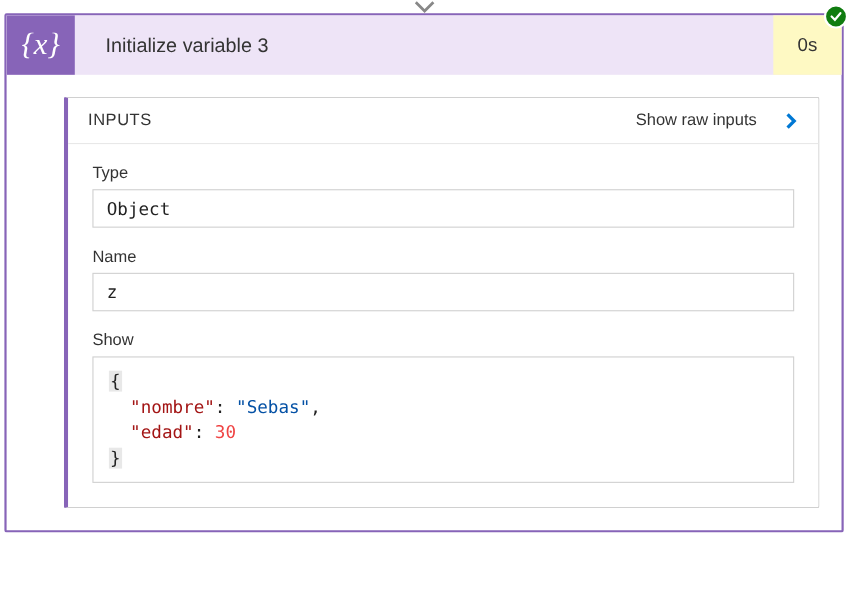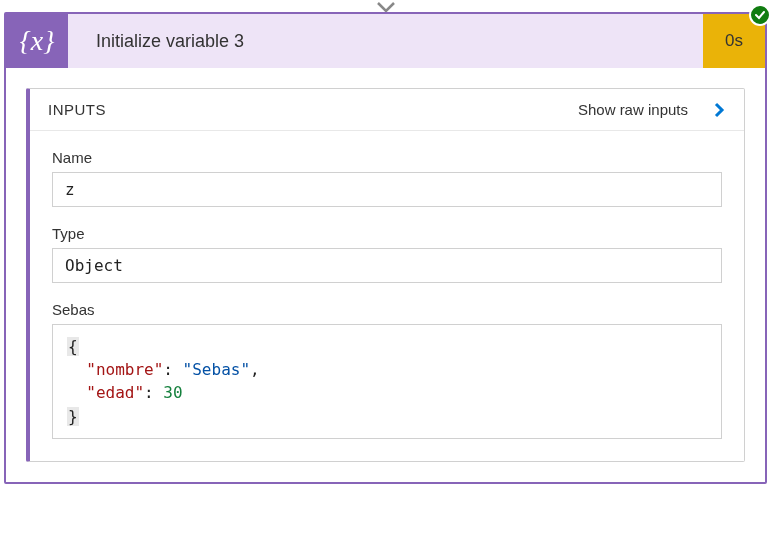--- a/index.html
+++ b/index.html
@@ -44,21 +44,21 @@
     .header-title {
       flex: 1;
       display: flex;
       align-items: center;
       padding-left: 28px;
       font-size: 18px;
       color: #333;
     }
     .header-time {
       width: 62px;
-      background: #eab308;
+      background: #fef9c3;
       display: flex;
       align-items: center;
       justify-content: center;
       font-size: 17px;
       color: #333;
     }
     .success-badge {
       position: absolute;
       top: -10px;
       right: -6px;
@@ -72,20 +72,21 @@
       justify-content: center;
     }
     .success-badge svg { display: block; }
     .body {
       padding: 20px;
     }
     .inputs-box {
       border: 1px solid #d0d0d0;
       border-left: 4px solid #8764B8;
       border-radius: 2px;
+      margin-left: 32px;
     }
     .inputs-header {
       display: flex;
       align-items: center;
       justify-content: space-between;
       padding: 12px 18px;
       border-bottom: 1px solid #e8e8e8;
     }
     .inputs-label {
       font-size: 15px;
@@ -127,21 +128,21 @@
       padding: 10px 14px;
       font-family: Consolas, monospace;
       font-size: 16px;
       line-height: 1.45;
       background: #fff;
       white-space: pre;
     }
     .tok-brace { background: #e8e8e8; color: #222; padding: 0 1px; }
     .tok-key { color: #A31515; }
     .tok-string { color: #0451A5; }
-    .tok-number { color: #15803d; }
+    .tok-number { color: #ef4444; }
     .tok-punct { color: #222; }
   </style>
 </head>
 <body>
 
 <div class="arrow-down">
   <svg width="20" height="12" viewBox="0 0 20 12">
       <path d="M2 2 L10 10 L18 2" stroke="#888" stroke-width="2.5" fill="none"></path>
     </svg>
 </div>
@@ -167,31 +168,31 @@
           <span>Show raw inputs</span>
           <svg width="14" height="16" viewBox="0 0 14 16">
               <path d="M4 2 L10 8 L4 14" stroke="#0078D4" stroke-width="3" fill="none"></path>
             </svg>
         </div>
       </div>
 
       <div class="inputs-content">
 
         <div class="field">
+          <div class="field-label">Type</div>
+          <div class="field-value">Object</div>
+        </div>
+
+        <div class="field">
           <div class="field-label">Name</div>
           <div class="field-value">z</div>
         </div>
 
         <div class="field">
-          <div class="field-label">Type</div>
-          <div class="field-value">Object</div>
-        </div>
-
-        <div class="field">
-          <div class="field-label">Sebas</div>
+          <div class="field-label">Show</div>
           <div class="code-block" id="json-code"><span class="tok-brace">{</span>
   <span class="tok-key">"nombre"</span><span class="tok-punct">: </span><span class="tok-string">"Sebas"</span><span class="tok-punct">,</span>
   <span class="tok-key">"edad"</span><span class="tok-punct">: </span><span class="tok-number">30</span>
 <span class="tok-brace">}</span></div>
         </div>
 
       </div>
     </div>
   </div>
 </div>

